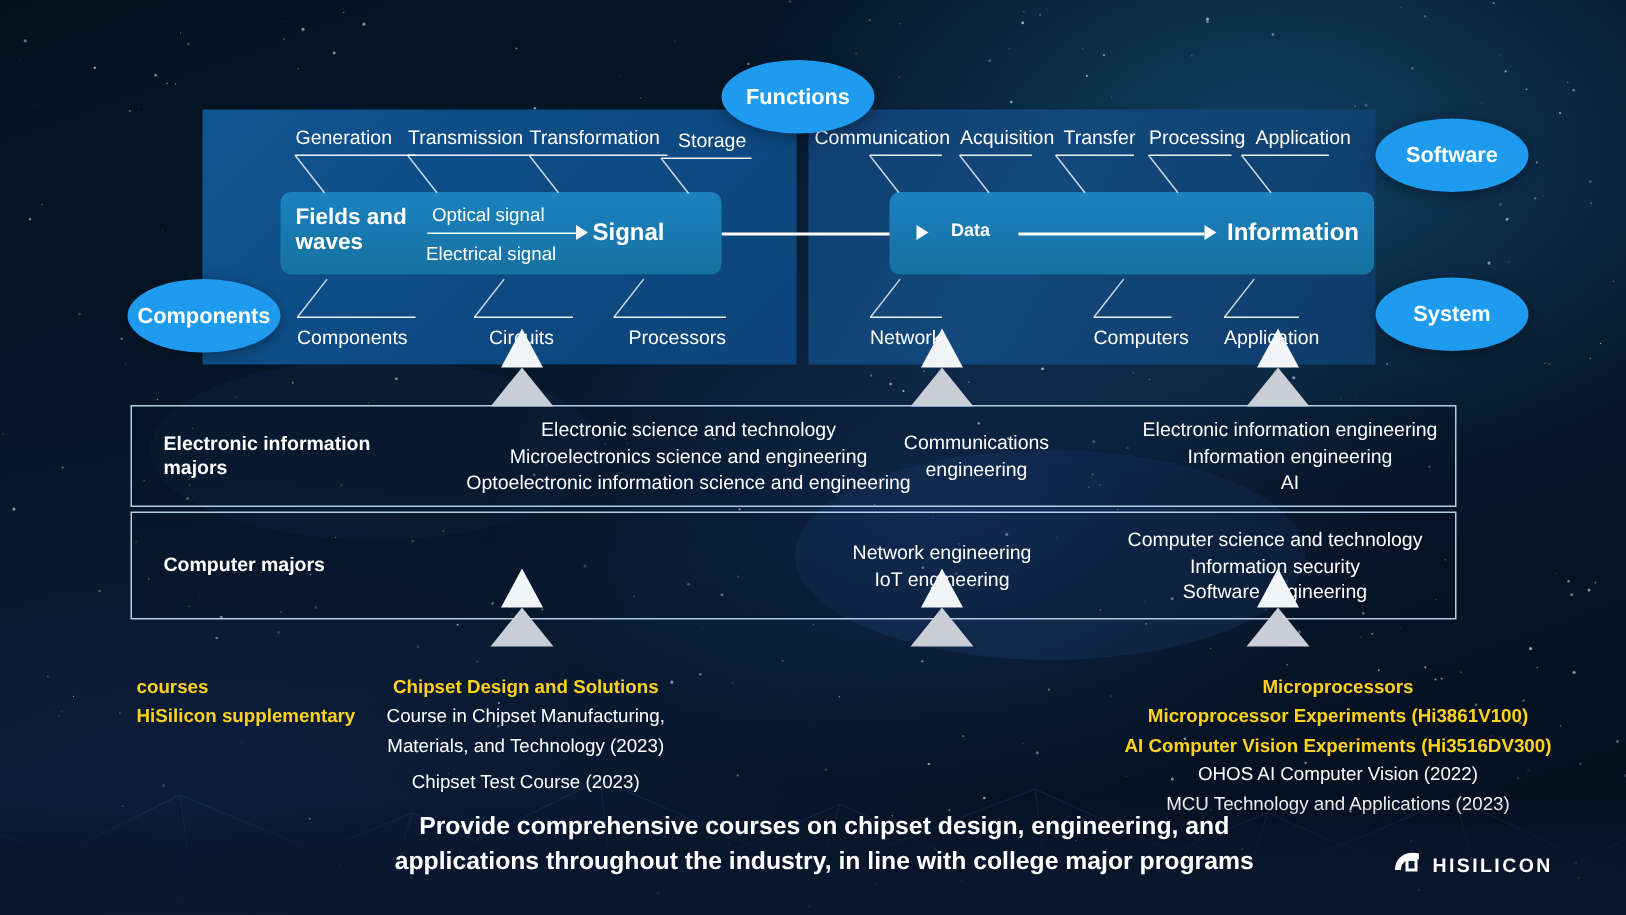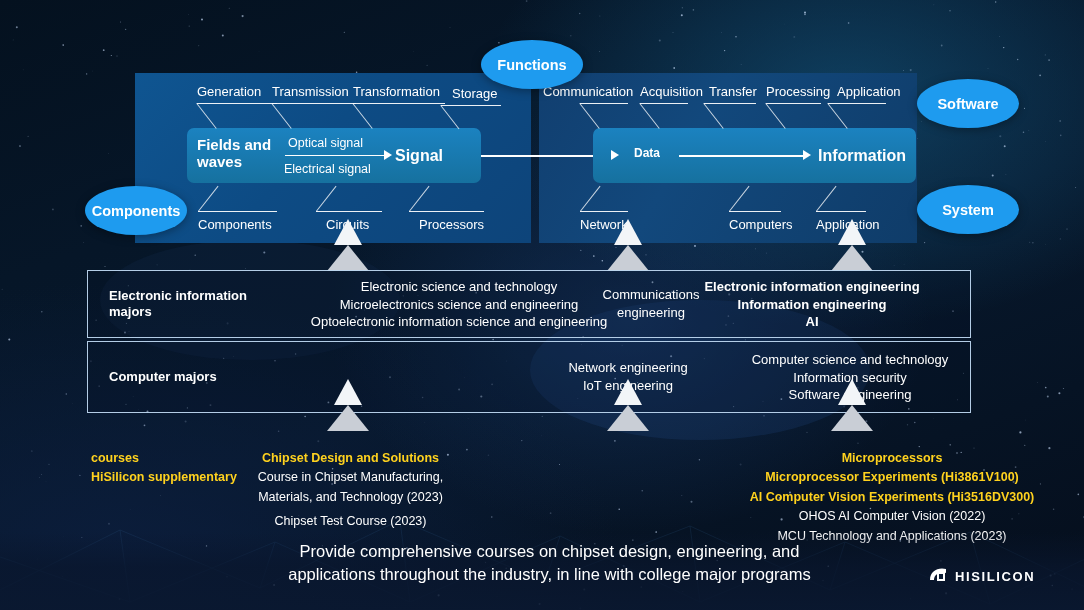--- a/index.html
+++ b/index.html
@@ -118,21 +118,21 @@
   .c-white{color:#ffffff;}
   .ctr{text-align:center;}
 
   
   .footer-band{
     position:absolute;left:0;bottom:0;width:1084px;height:78px;
     background:linear-gradient(180deg,rgba(6,17,36,0) 0%, rgba(9,22,45,.75) 45%, rgba(10,24,48,.92) 100%);
   }
   .footer-text{
     position:absolute;left:0;right:0;top:540px;text-align:center;
-    color:#fff;font-weight:normal;font-size:16.5px;line-height:1.42;margin-left:15px;
+    color:#fff;font-weight:bold;font-size:16.5px;line-height:1.42;margin-left:15px;
   }
   .logo{
     position:absolute;left:928px;top:566px;
     display:flex;align-items:center;gap:5px;
   }
   .logo-word{
     color:#fff;font-weight:bold;font-size:13px;letter-spacing:1.6px;
     font-family:"Liberation Sans", sans-serif;
   }
 </style>
@@ -683,21 +683,21 @@
     </div>
     <div class="box-col" style="left:176px;width:390px;">
       <div>Electronic science and technology</div>
       <div>Microelectronics science and engineering</div>
       <div>Optoelectronic information science and engineering</div>
     </div>
     <div class="box-col" style="left:468px;width:190px;">
       <div>Communications</div>
       <div>engineering</div>
     </div>
-    <div class="box-col" style="left:604px;width:240px;font-weight:bold;">
+    <div class="box-col" style="left:652px;width:240px;">
       <div>Electronic information engineering</div>
       <div>Information engineering</div>
       <div>AI</div>
     </div>
   </div>
 
   <div class="majorbox" id="box-cm">
     <div class="box-tag">
       <span>Computer majors</span>
     </div>

